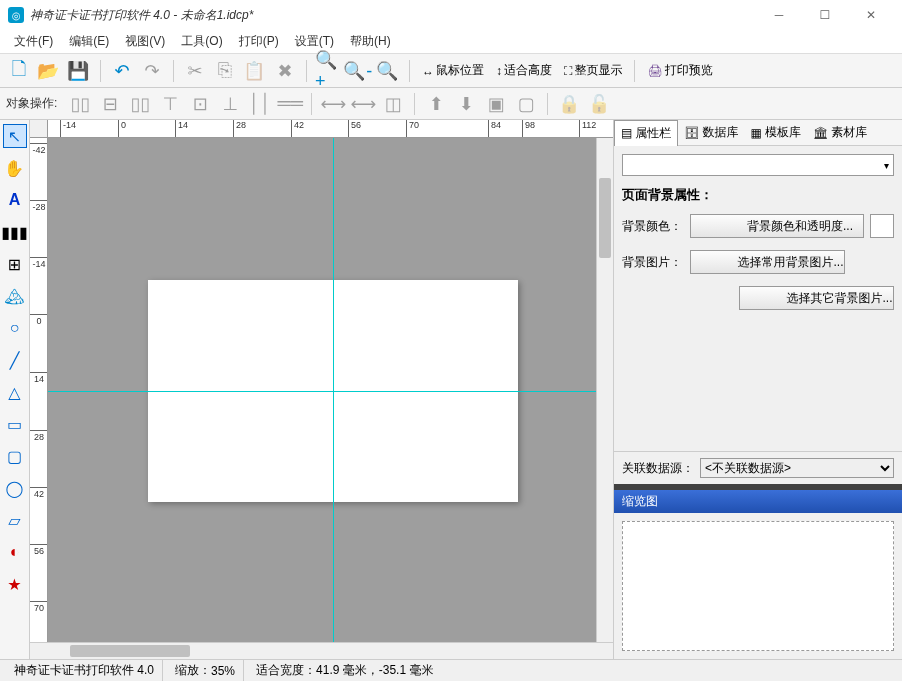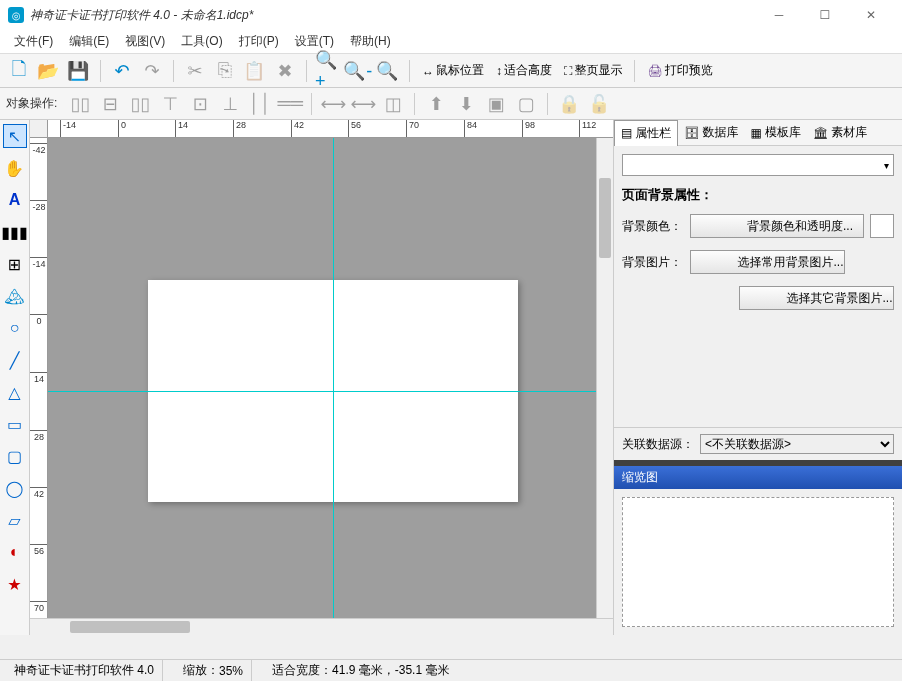--- a/index.html
+++ b/index.html
@@ -45,21 +45,21 @@
 .prop-label { width: 62px; text-align: left; }
 .prop-btn { flex: 1; height: 24px; border: 1px solid #999; background: linear-gradient(#fdfdfd,#e5e5e5); display: flex; align-items: center; justify-content: center; cursor: pointer; padding-left: 46px; }
 .color-swatch { width: 24px; height: 24px; border: 1px solid #999; background: #fff; }
 .prop-btn-row { display: flex; justify-content: flex-end; margin-bottom: 6px; }
 .prop-btn-row .prop-btn { flex: 0 0 155px; }
 .data-source { padding: 6px 8px; border-top: 1px solid #ccc; display: flex; align-items: center; gap: 6px; }
 .data-source select { flex: 1; height: 20px; border: 1px solid #999; }
 .preview-section { border-top: 6px solid #404040; }
 .preview-header { background: linear-gradient(#3a6fd8,#2050b0); color: #fff; padding: 3px 8px; font-size: 12px; }
 .preview-body { height: 130px; margin: 8px; border: 1px dashed #999; background: #fff; }
-.statusbar { height: 22px; background: #f0f0f0; border-top: 1px solid #ccc; display: flex; align-items: center; padding: 0 6px; gap: 12px; font-size: 12px; margin-top: 24px; }
+.statusbar { height: 22px; background: #f0f0f0; border-top: 1px solid #ccc; display: flex; align-items: center; padding: 0 6px; gap: 4px; font-size: 12px; }
 .status-cell { padding: 0 8px; border-right: 1px solid #ccc; height: 100%; display: flex; align-items: center; }
 .scrollbar-v { width: 17px; background: #f0f0f0; border-left: 1px solid #ccc; position: relative; }
 .scroll-thumb-v { position: absolute; left: 2px; right: 2px; top: 40px; height: 80px; background: #c0c0c0; border-radius: 2px; }
 .scrollbar-h { height: 17px; background: #f0f0f0; border-top: 1px solid #ccc; position: relative; }
 .scroll-thumb-h { position: absolute; top: 2px; bottom: 2px; left: 40px; width: 120px; background: #c0c0c0; border-radius: 2px; }
 </style>
 </head>
 <body>
 
 <div class="titlebar">
@@ -165,21 +165,21 @@
   <div class="canvas-area">
     <div class="ruler-h">
       <div class="ruler-corner"></div>
       <div class="ruler-tick-h" style="left:30px">-14</div>
       <div class="ruler-tick-h" style="left:88px">0</div>
       <div class="ruler-tick-h" style="left:145px">14</div>
       <div class="ruler-tick-h" style="left:203px">28</div>
       <div class="ruler-tick-h" style="left:261px">42</div>
       <div class="ruler-tick-h" style="left:318px">56</div>
       <div class="ruler-tick-h" style="left:376px">70</div>
-      <div class="ruler-tick-h" style="left:434px">84</div>
+      <div class="ruler-tick-h" style="left:458px">84</div>
       <div class="ruler-tick-h" style="left:492px">98</div>
       <div class="ruler-tick-h" style="left:549px">112</div>
     </div>
     <div class="canvas-body">
       <div class="ruler-v">
         <div class="ruler-tick-v" style="top:5px">-42</div>
         <div class="ruler-tick-v" style="top:62px">-28</div>
         <div class="ruler-tick-v" style="top:119px">-14</div>
         <div class="ruler-tick-v" style="top:176px">0</div>
         <div class="ruler-tick-v" style="top:234px">14</div>

